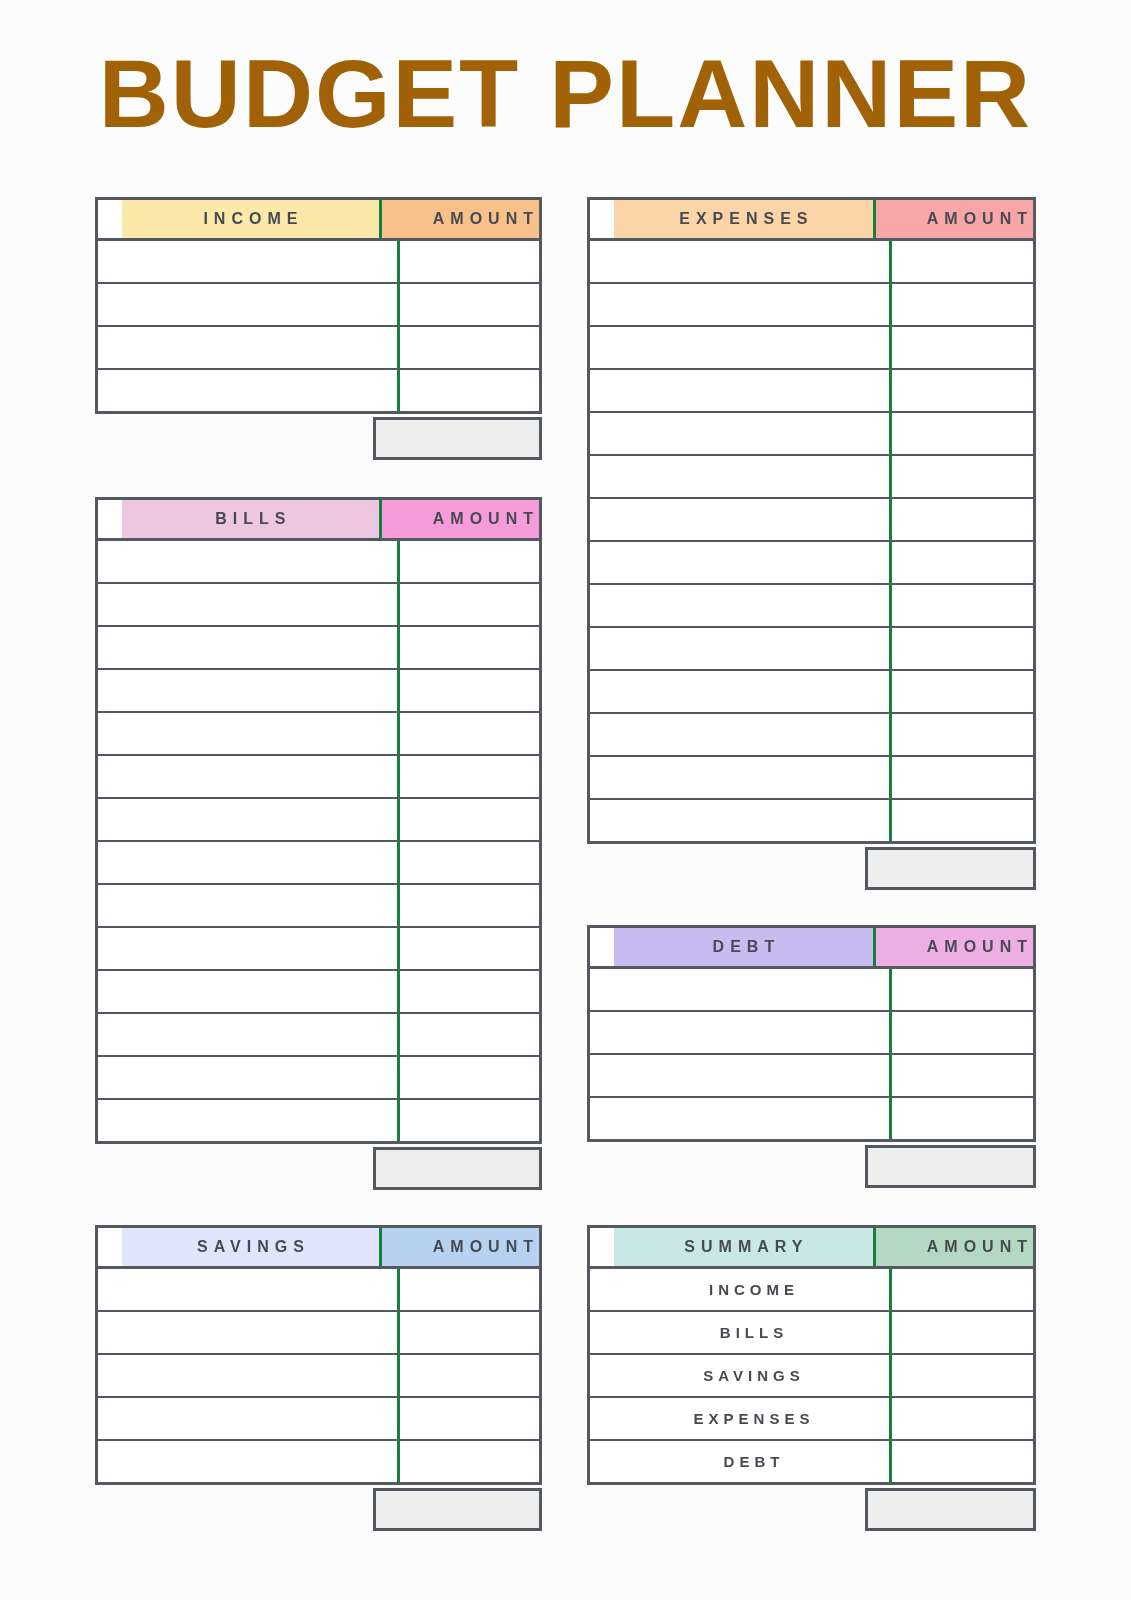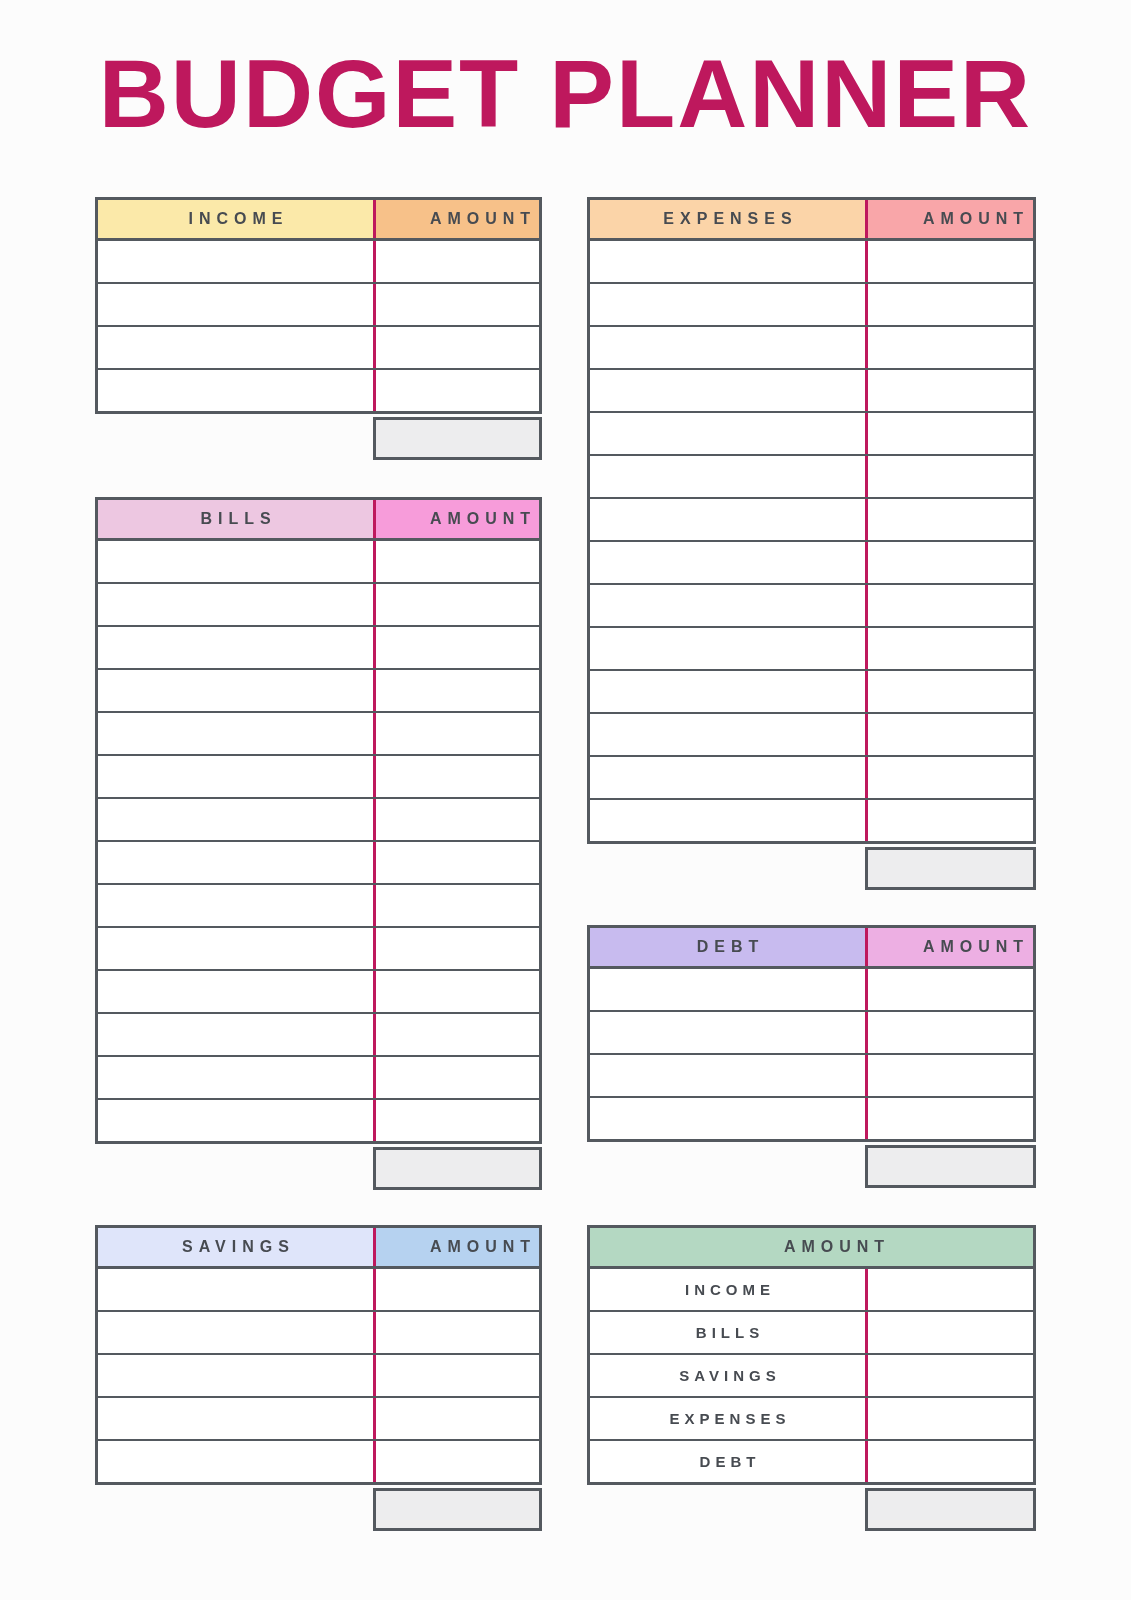--- a/index.html
+++ b/index.html
@@ -11,40 +11,40 @@
     overflow: hidden;
   }
   .title {
     position: absolute;
     top: 38px; left: 0;
     width: 1131px;
     text-align: center;
     font-size: 97px;
     font-weight: 900;
     letter-spacing: 2px;
-    color: #be185d;
+    color: #a16207;
     white-space: nowrap;
   }
   .btable { position: absolute; }
   .t-income   { left: 95px;  top: 197px;  width: 447px; }
   .t-expenses { left: 587px; top: 197px;  width: 449px; }
   .t-bills    { left: 95px;  top: 497px;  width: 447px; }
   .t-debt     { left: 587px; top: 925px;  width: 449px; }
   .t-savings  { left: 95px;  top: 1225px; width: 447px; }
   .t-summary  { left: 587px; top: 1225px; width: 449px; }
 
   .tgrid { border: 3px solid #54595f; background: #ffffff; }
   .thead { display: flex; height: 41px; border-bottom: 3px solid #54595f; }
   .th {
     display: flex; align-items: center; justify-content: center;
     font-size: 16px; font-weight: bold;
     letter-spacing: 6px; text-indent: 6px;
     color: #474b51;
   }
-  .col-name { width: 278px; border-right: 3px solid #be185d; }
+  .col-name { width: 278px; border-right: 3px solid #15803d; margin-left: 24px; }
   .col-amt  { flex: 1; padding-left: 45px; }
 
   .trow { display: flex; height: 43px; border-bottom: 2px solid #54595f; background: #ffffff; }
   .trow:last-child { border-bottom: none; height: 41px; }
   .cell { display: flex; align-items: center; justify-content: center; }
   .row-label {
     font-size: 15px; font-weight: bold;
     letter-spacing: 5px; text-indent: 5px;
     color: #474b51;
   }
@@ -290,20 +290,21 @@
       </div>
   </div>
   <div class="total-row">
     <div class="total-cell" style="background: rgb(237, 237, 238);"></div>
   </div>
 </div>
 
 <div class="btable t-summary">
   <div class="tgrid">
     <div class="thead">
+      <div class="th col-name" style="background: rgb(201, 231, 227);">SUMMARY</div>
       <div class="th col-amt" style="background: rgb(180, 216, 194);">AMOUNT</div>
     </div>
     <div class="tbody">
         <div class="trow">
           <div class="cell col-name row-label">INCOME</div>
           <div class="cell col-amt"></div>
         </div>
         <div class="trow">
           <div class="cell col-name row-label">BILLS</div>
           <div class="cell col-amt"></div>

